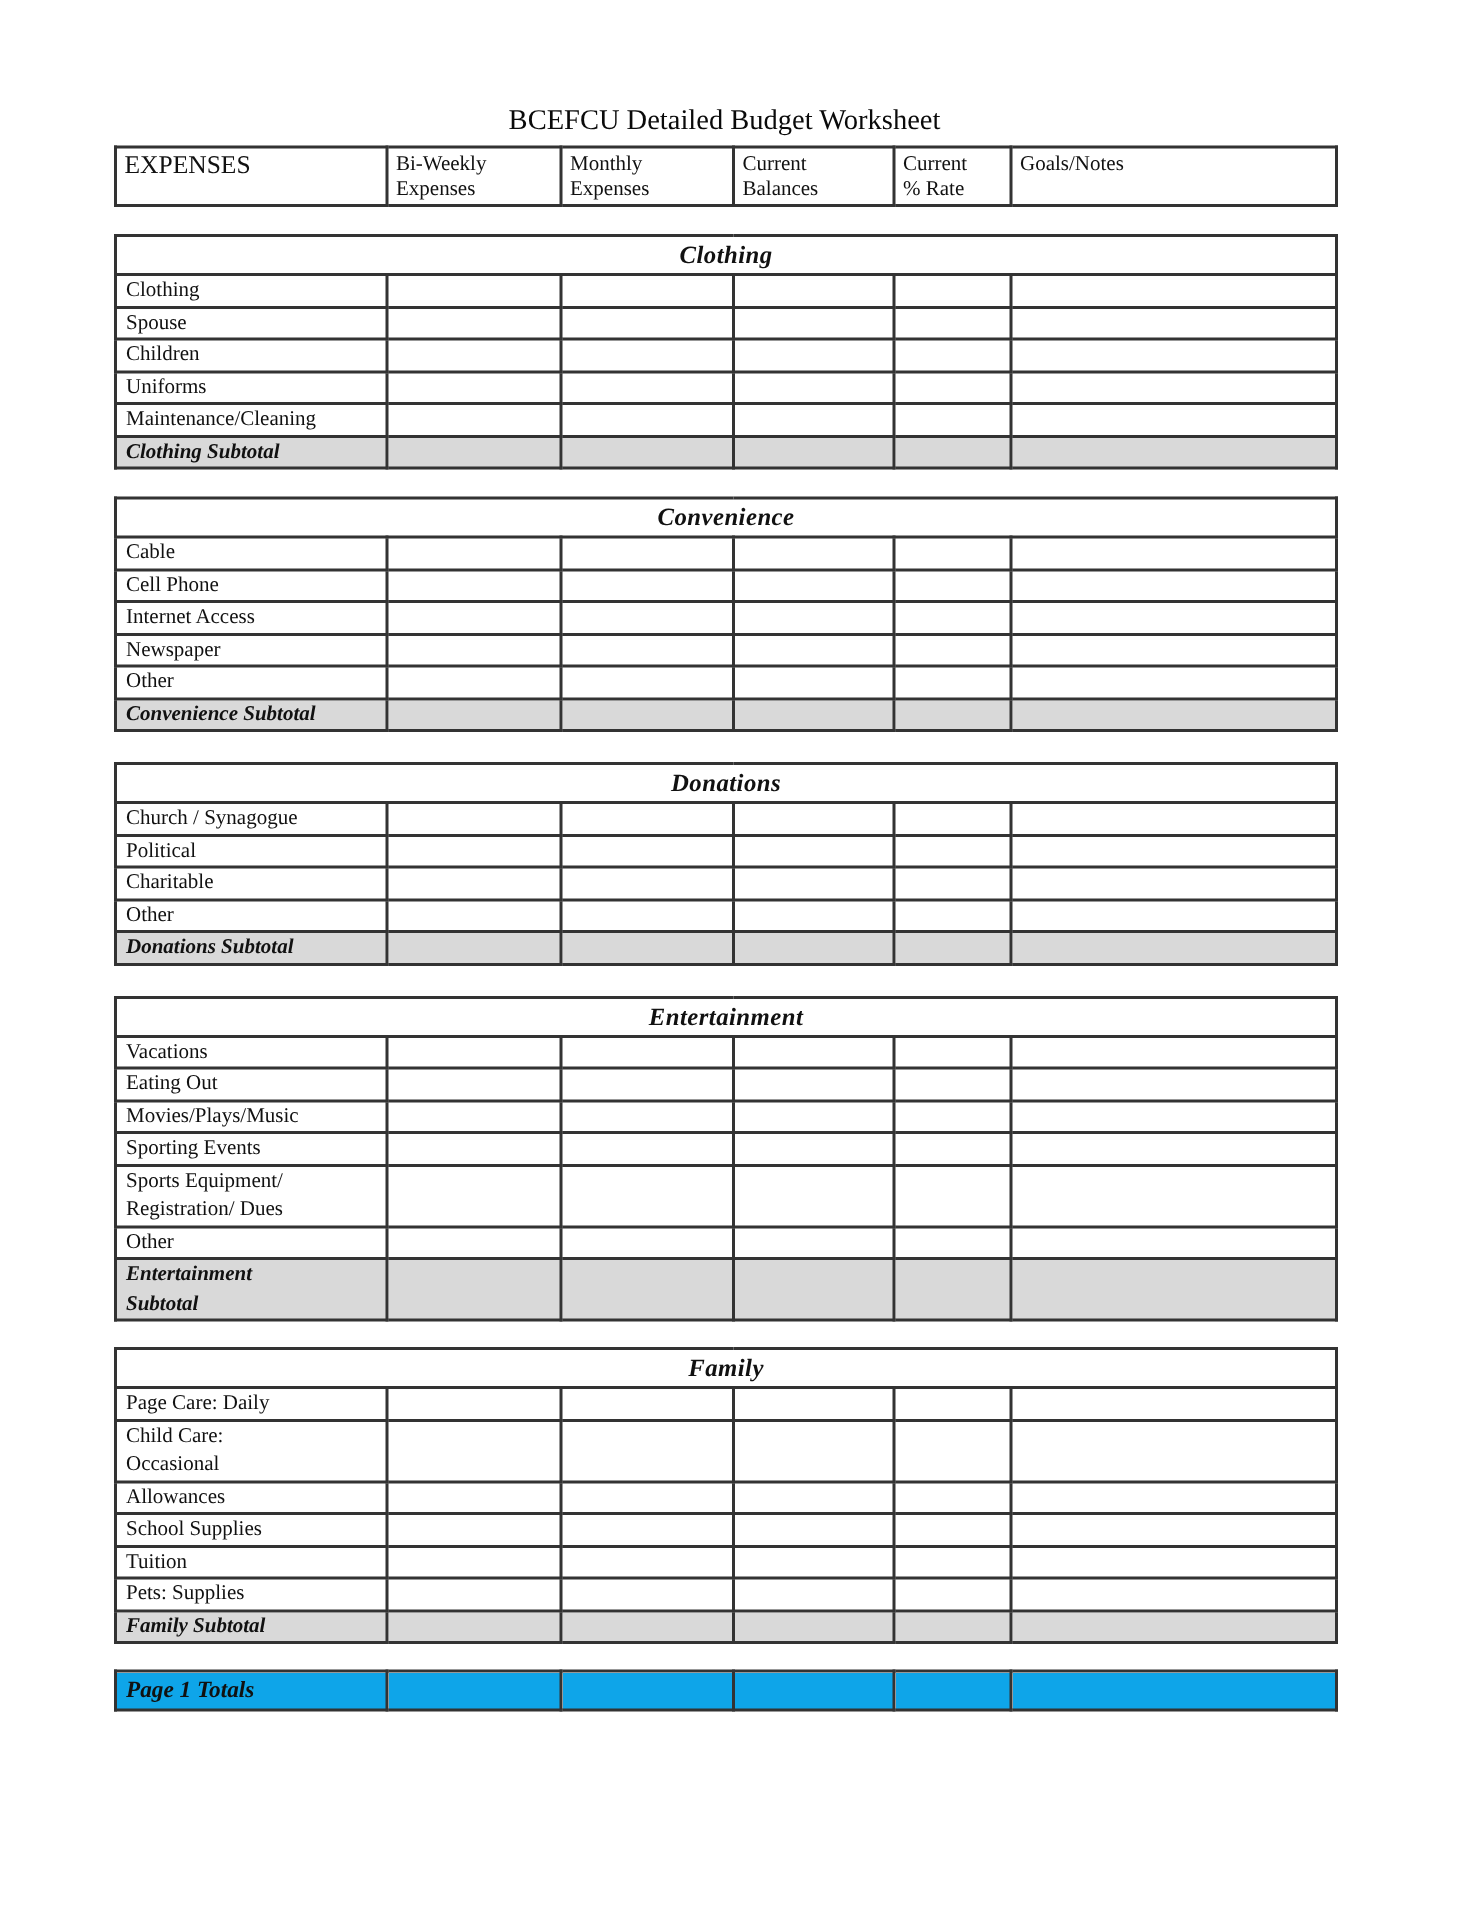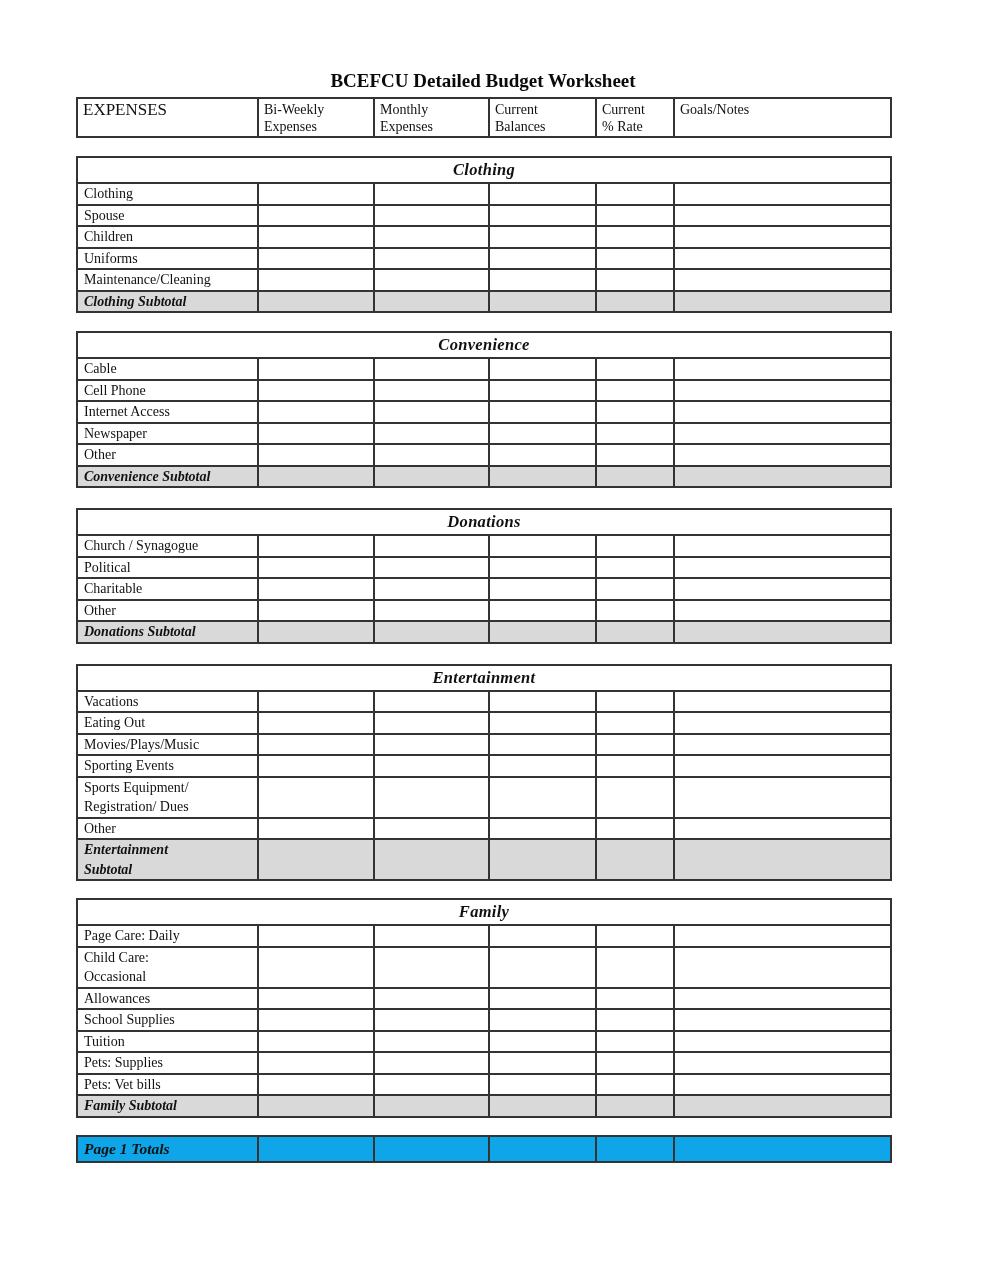--- a/index.html
+++ b/index.html
@@ -9,21 +9,21 @@
     font-family: "Liberation Serif", serif;
     color: #111111;
     overflow: hidden;
   }
   .content { margin-left: 76px; width: 814px; }
   h1.doc-title {
     margin: 70px 0 0 0;
     text-align: center;
     font-size: 19px;
     line-height: 22px;
-    font-weight: bold;
+    font-weight: normal;
     color: #0a0a0a;
   }
   table {
     border-collapse: collapse;
     table-layout: fixed;
     width: 814px;
   }
   td, th {
     border: 2px solid #333333;
     vertical-align: top;
@@ -427,28 +427,20 @@
           <td class="cell"></td>
     </tr>
     <tr>
       <td class="lbl">Pets: Supplies</td>
       <td class="cell"></td>
           <td class="cell"></td>
           <td class="cell"></td>
           <td class="cell"></td>
           <td class="cell"></td>
     </tr>
-    <tr>
-      <td class="lbl">Pets: Vet bills</td>
-      <td class="cell"></td>
-          <td class="cell"></td>
-          <td class="cell"></td>
-          <td class="cell"></td>
-          <td class="cell"></td>
-    </tr>
     <tr class="subtotal">
       <td class="lbl">Family Subtotal</td>
       <td class="cell"></td>
           <td class="cell"></td>
           <td class="cell"></td>
           <td class="cell"></td>
           <td class="cell"></td>
     </tr>
   </tbody>
     </table>

